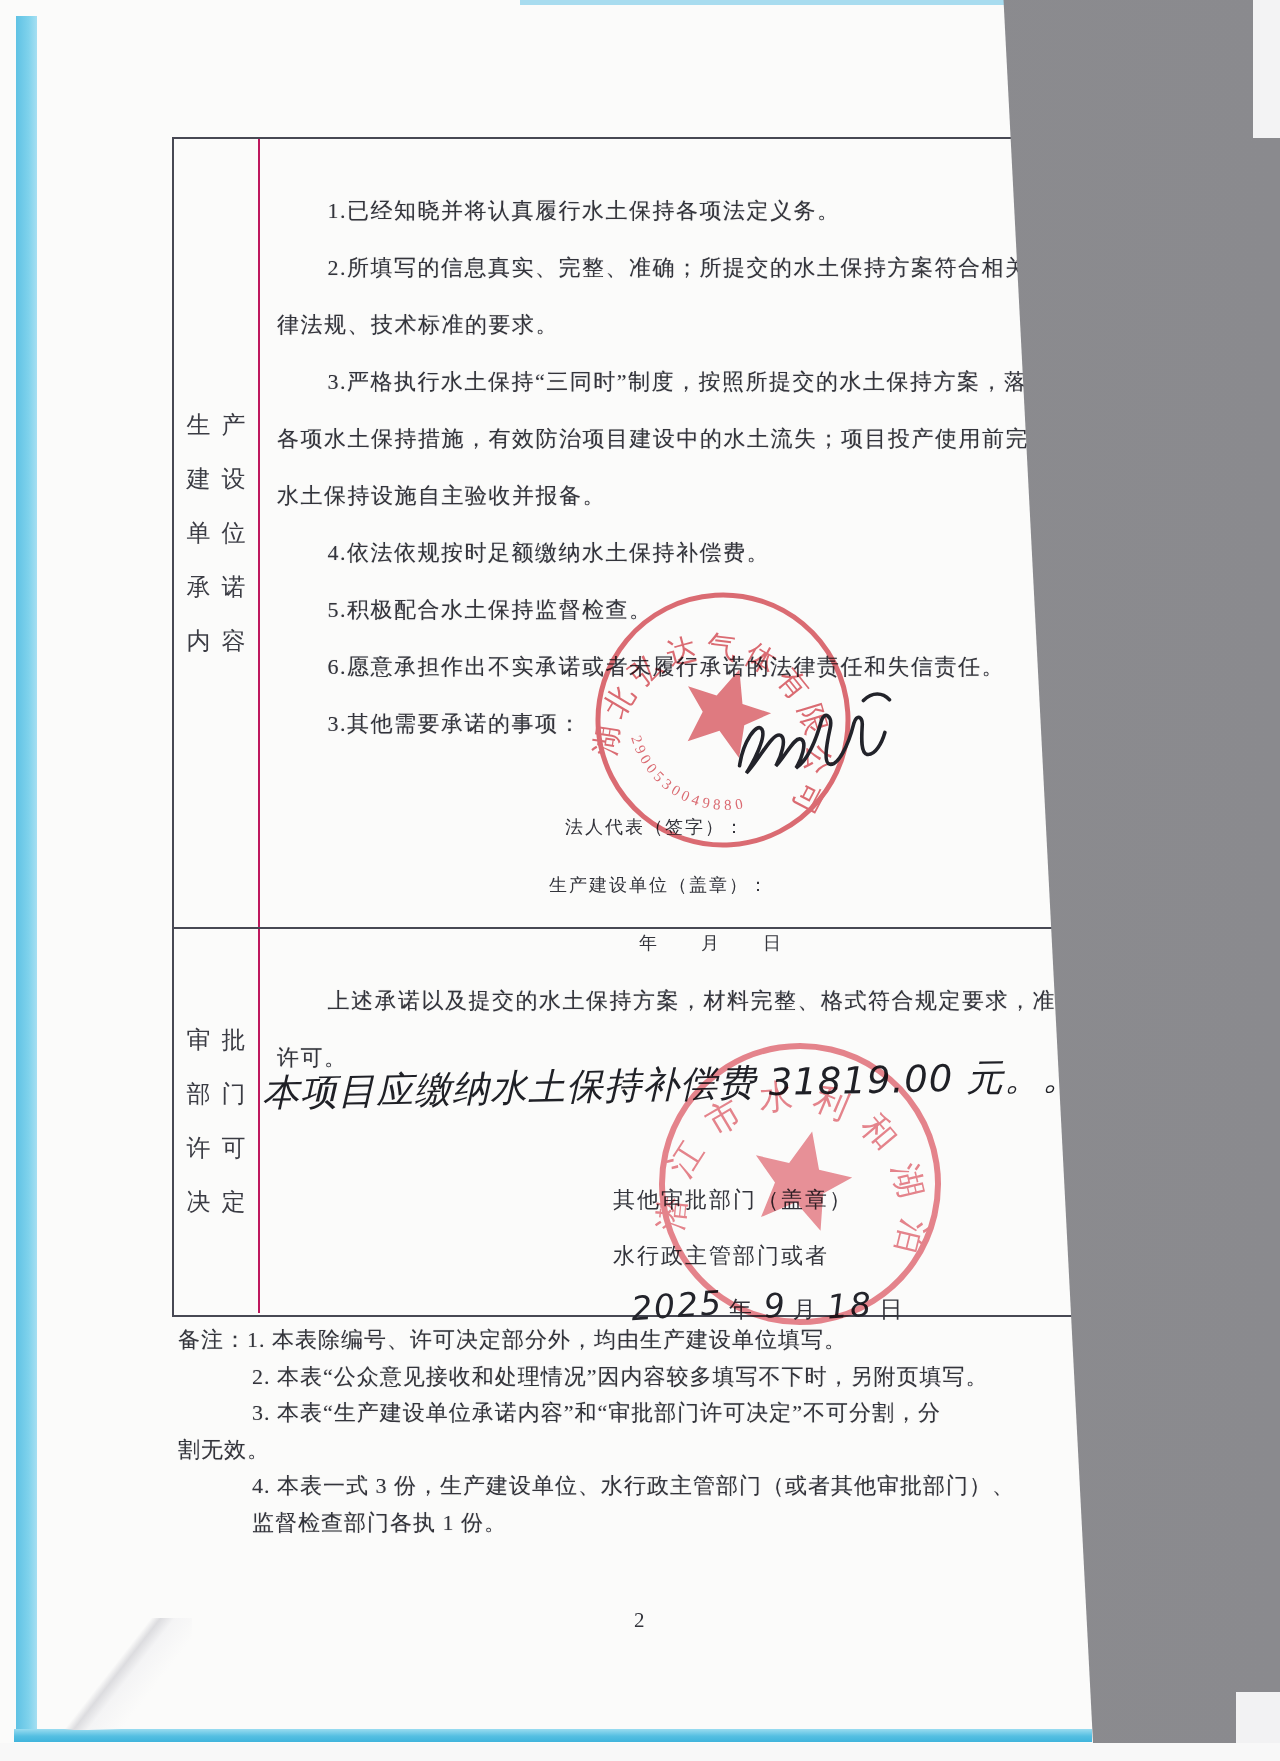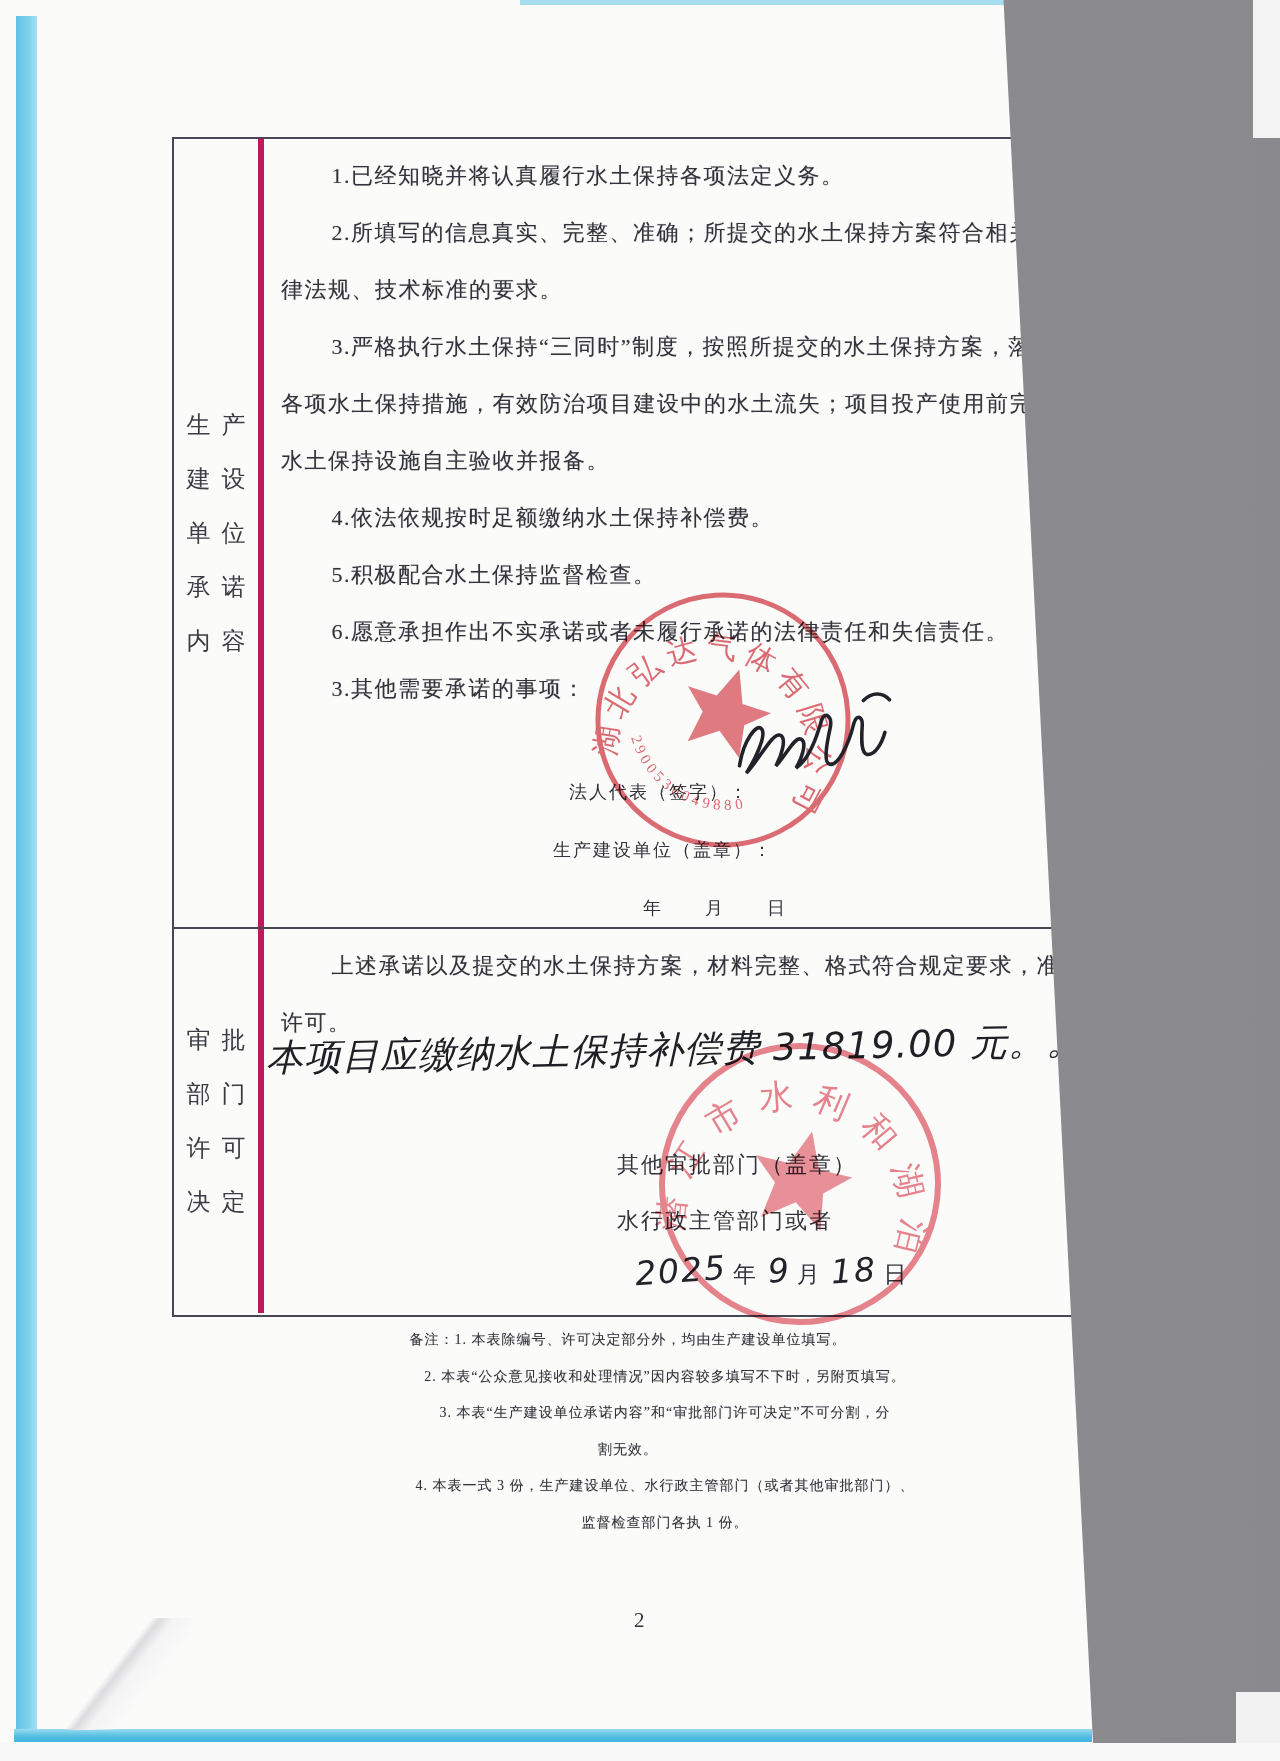--- a/index.html
+++ b/index.html
@@ -18,44 +18,44 @@
   .white-sliver-br{position:absolute;right:0;top:1692px;width:44px;height:69px;background:#f2f2f3;z-index:11;}
   .white-bottom{position:absolute;left:0;top:1743px;width:1280px;height:18px;background:#f8f8f8;z-index:11;}
   .page-curl{position:absolute;left:42px;top:1618px;width:150px;height:112px;z-index:2;
       background:linear-gradient(128deg,rgba(0,0,0,0) 46%,#dcdcdf 50%,#f4f4f5 56%,rgba(0,0,0,0) 70%);}
   
   .doc-table{position:absolute;left:172px;top:137px;width:1000px;height:1176px;
       border:2px solid #474853;z-index:2;display:flex;flex-direction:column;}
   .trow{display:flex;flex:0 0 auto;}
   .trow1{height:788px;border-bottom:2px solid #474853;}
   .trow2{height:384px;}
-  .tlabel{flex:0 0 84px;border-right:6px solid #be185d;display:flex;flex-direction:column;
+  .tlabel{flex:0 0 84px;border-right:2px solid #be185d;display:flex;flex-direction:column;
       align-items:center;justify-content:center;font-size:24px;color:#3b3c44;}
   .tlabel .pair{letter-spacing:11px;margin:11px 0;text-indent:11px;white-space:nowrap;}
-  .tcontent{flex:1 1 auto;padding:8px 0 0 17px;position:relative;}
+  .tcontent{flex:1 1 auto;padding:8px 0 0 17px;position:relative;margin-top:35px;}
   .tcontent p{margin:0;font-size:22px;line-height:57px;letter-spacing:1.5px;
       text-indent:2.3em;width:780px;text-shadow:0 0 1px rgba(55,55,65,.35);}
   .noindent{text-indent:0 !important;}
   .nowrap{white-space:nowrap;width:auto !important;}
   .signblock{margin-top:46px;font-size:18px;letter-spacing:2px;line-height:58px;}
   .signblock .line{margin-left:288px;white-space:nowrap;}
   .signblock .line2{margin-left:272px;}
   .signblock .dateline{margin-left:362px;letter-spacing:0;}
   .signblock .dateline span{margin-right:44px;}
   .deptblock{margin-top:86px;font-size:22px;letter-spacing:2px;line-height:56px;}
   .deptblock .line{margin-left:336px;white-space:nowrap;}
   .row2-dateline{margin-top:2px;margin-left:348px;font-size:23px;white-space:nowrap;}
   .hand{font-family:"DejaVu Sans",sans-serif;font-style:italic;color:#23242b;}
   .hand-num{font-size:33px;letter-spacing:2px;display:inline-block;transform:rotate(-4deg);margin:0 6px;}
   .fee-note{position:absolute;left:2px;top:96px;font-family:"DejaVu Sans",sans-serif;
       font-style:italic;font-size:37px;letter-spacing:1px;color:#1f2026;white-space:nowrap;
       transform:rotate(-1.2deg);z-index:4;}
   
-  .notes{position:absolute;left:178px;top:1322px;width:900px;font-size:14px;
-      letter-spacing:1px;line-height:36.5px;z-index:2;text-shadow:0 0 1px rgba(55,55,65,.3);text-align:center;}
+  .notes{position:absolute;left:178px;top:1322px;width:900px;font-size:22px;
+      letter-spacing:1px;line-height:36.5px;z-index:2;text-shadow:0 0 1px rgba(55,55,65,.3);}
   .notes .ind{margin-left:74px;}
   .page-num{position:absolute;left:634px;top:1608px;font-size:21px;z-index:2;}
   
   .stamp{position:absolute;z-index:3;mix-blend-mode:multiply;opacity:.85;}
   .sig-scribble{position:absolute;left:728px;top:692px;z-index:4;transform:rotate(-6deg);}
 </style>
 </head>
 <body>
 
 <div class="canvas">

